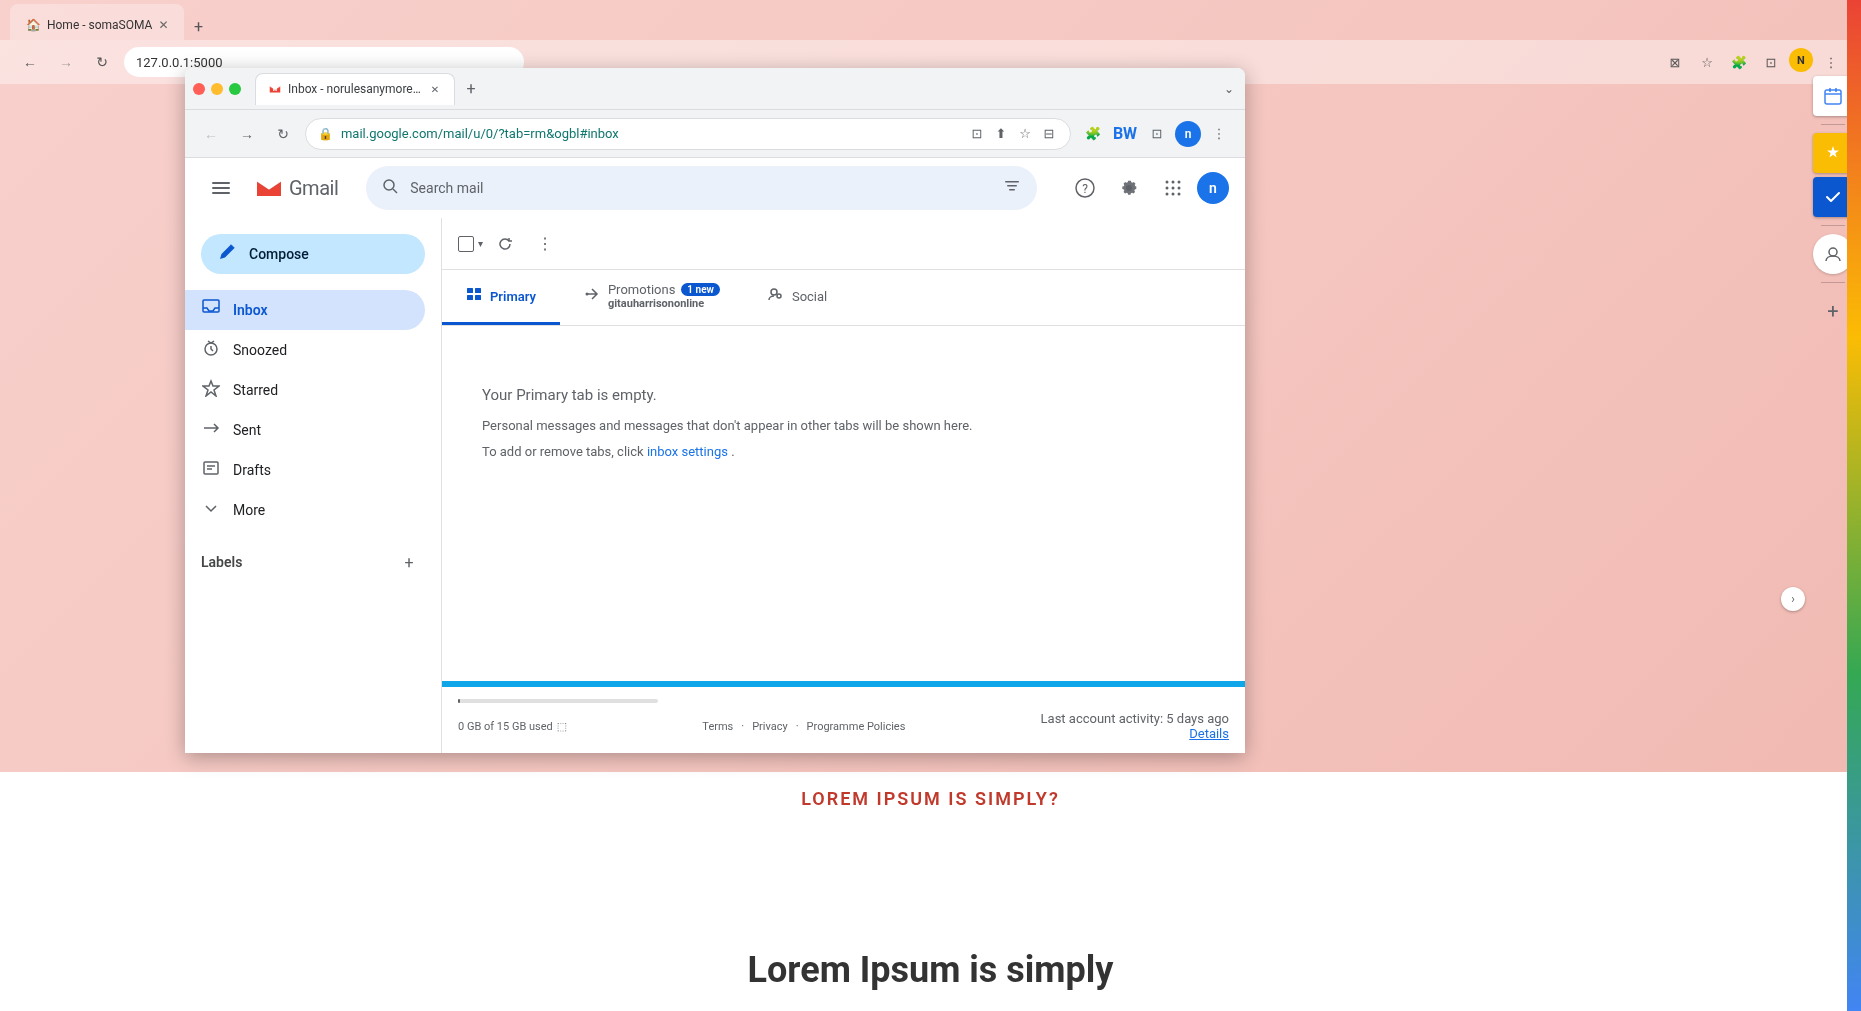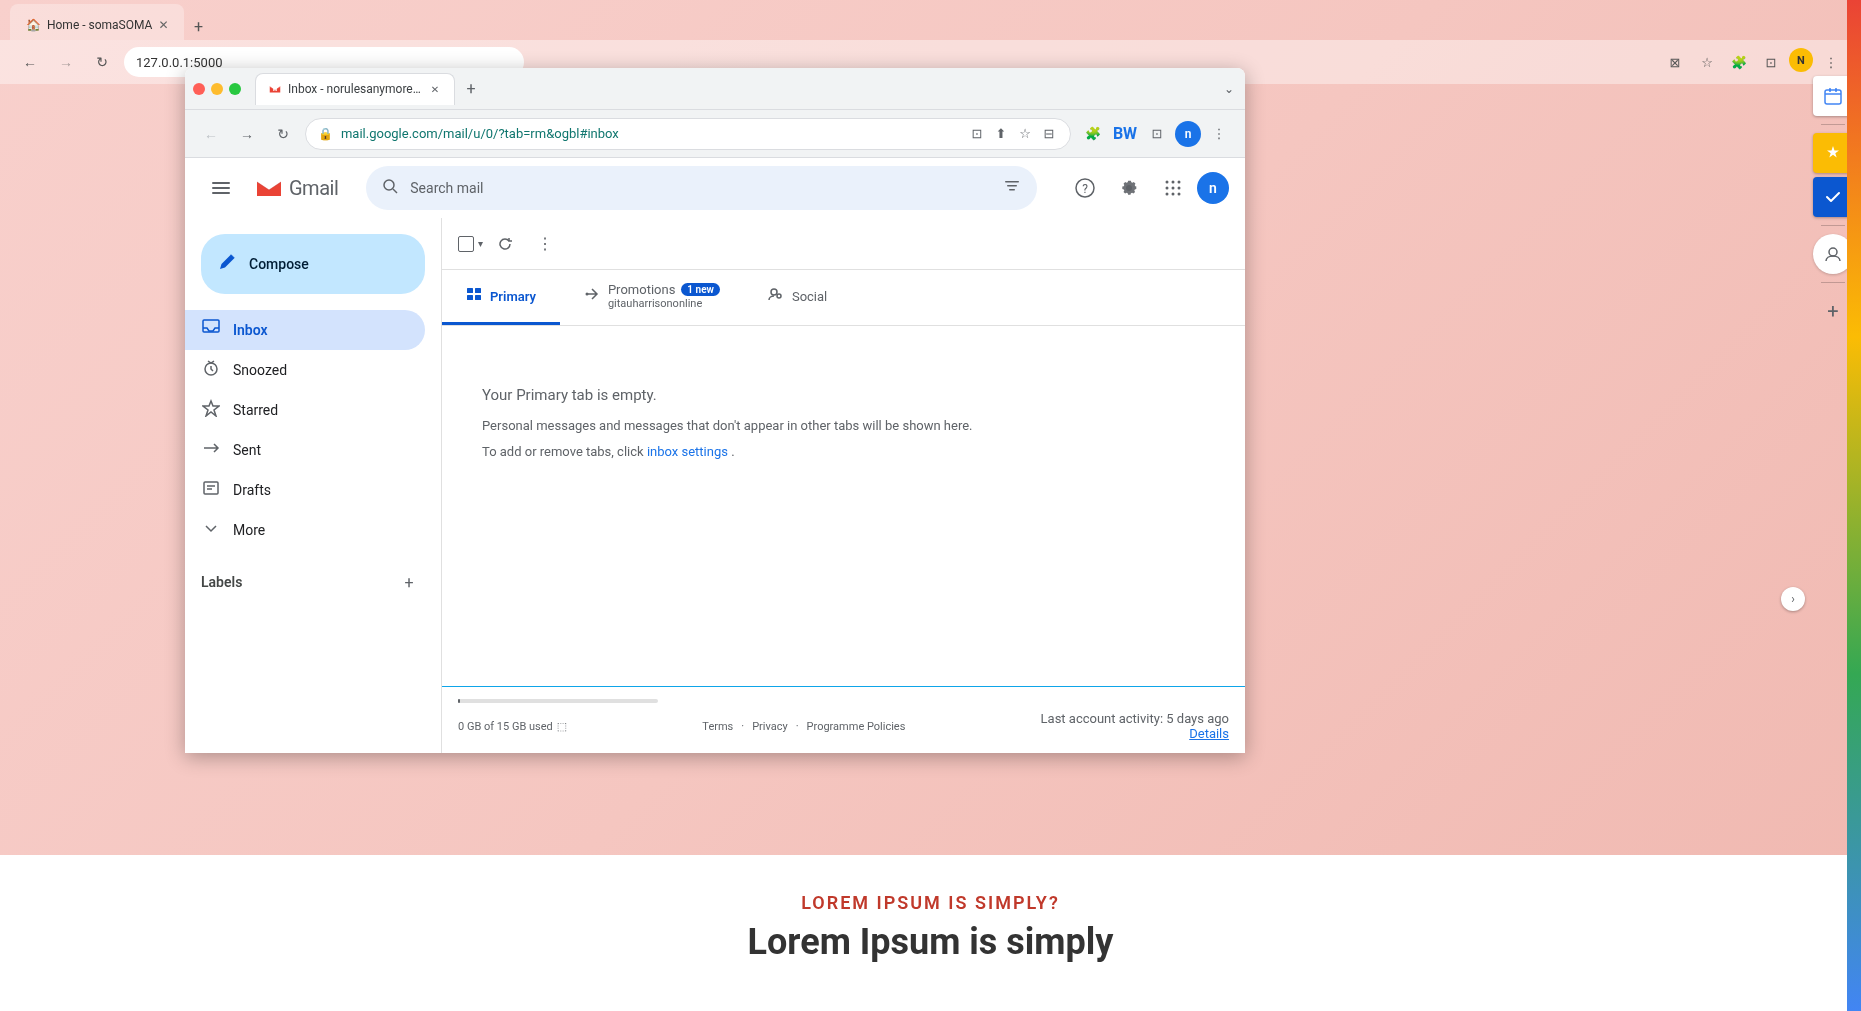--- a/index.html
+++ b/index.html
@@ -389,21 +389,21 @@
     
     .gmail-sidebar {
       width: 256px;
       flex-shrink: 0;
       padding: 8px 0;
       overflow-y: auto;
     }
 
     .compose-btn {
       margin: 8px 16px 16px;
-      height: 60px;
+      height: 40px;
       background: #c2e7ff;
       border-radius: 24px;
       display: flex;
       align-items: center;
       gap: 12px;
       padding: 0 24px 0 16px;
       cursor: pointer;
       font-size: 14px;
       font-weight: 500;
       color: #001d35;
@@ -537,21 +537,21 @@
       font-weight: 600;
       padding: 1px 6px;
       border-radius: 8px;
       min-width: 20px;
       text-align: center;
     }
 
     .tab-subtitle {
       font-size: 11px;
       color: #5f6368;
-      font-weight: 400;
+      font-weight: 700;
     }
 
     
     .empty-state {
       flex: 1;
       display: flex;
       flex-direction: column;
       align-items: flex-start;
       justify-content: flex-start;
       padding: 60px 40px 40px;
@@ -577,21 +577,21 @@
 
     .inbox-settings-link {
       color: #1a73e8;
       text-decoration: none;
       cursor: pointer;
     }
 
     
     .gmail-footer {
       padding: 12px 16px;
-      border-top: 1px solid #0ea5e9;
+      border-top: 6px solid #0ea5e9;
       flex-shrink: 0;
     }
 
     .storage-bar-container {
       width: 200px;
       height: 4px;
       background: #e0e0e0;
       border-radius: 2px;
       margin-bottom: 8px;
     }
@@ -1171,20 +1171,20 @@
           <circle cx="10" cy="8" r="4" fill="none" stroke="#5f6368" stroke-width="1.5"></circle>
           <path d="M3 17c0-3 3.1-5 7-5s7 2 7 5" fill="none" stroke="#5f6368" stroke-width="1.5"></path>
         </svg>
     </div>
     <div class="right-sidebar-divider"></div>
     <div class="right-sidebar-add">+</div>
   </div>
 
   <div style="position:absolute;bottom:400px;right:56px;z-index:10;width:24px;height:24px;background:white;border-radius:50%;box-shadow:0 1px 3px rgba(0,0,0,0.3);display:flex;align-items:center;justify-content:center;cursor:pointer;font-size:12px;color:#5f6368;">›</div>
 
-  <div class="bg-text-area" style="height:156px;display:flex;flex-direction:column;align-items:center;justify-content:center;padding-top:8px;">
+  <div class="bg-text-area" style="height:239px;display:flex;flex-direction:column;align-items:center;justify-content:space-between;padding-top:16px;">
     <p class="bg-text-title">LOREM IPSUM IS SIMPLY?</p>
     <p class="bg-text-body">Lorem Ipsum is simply</p>
   </div>
 
   <div class="right-color-bar"></div>
 
 </div>
 
 </body></html>

